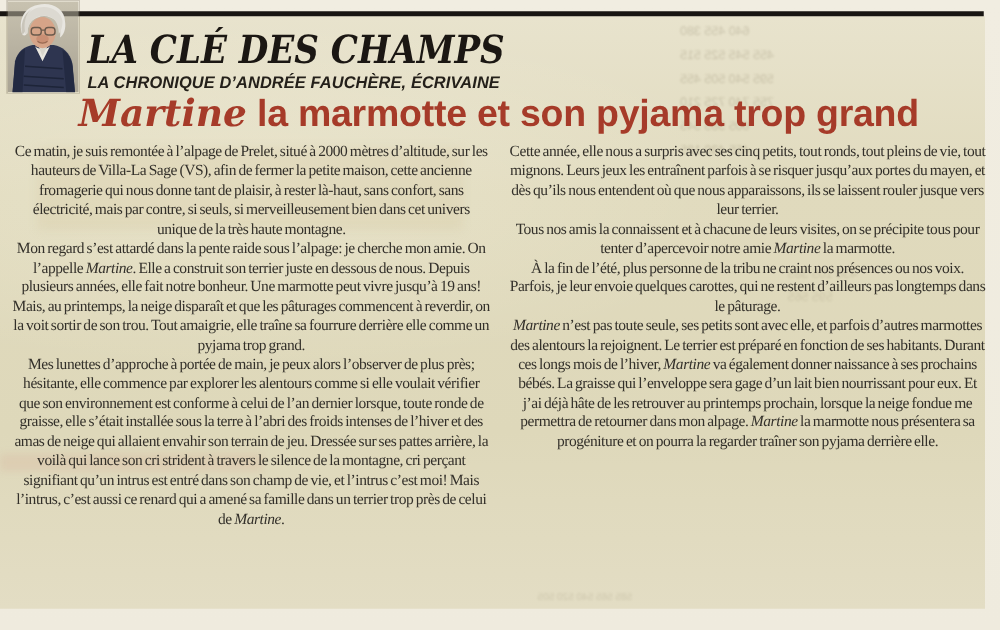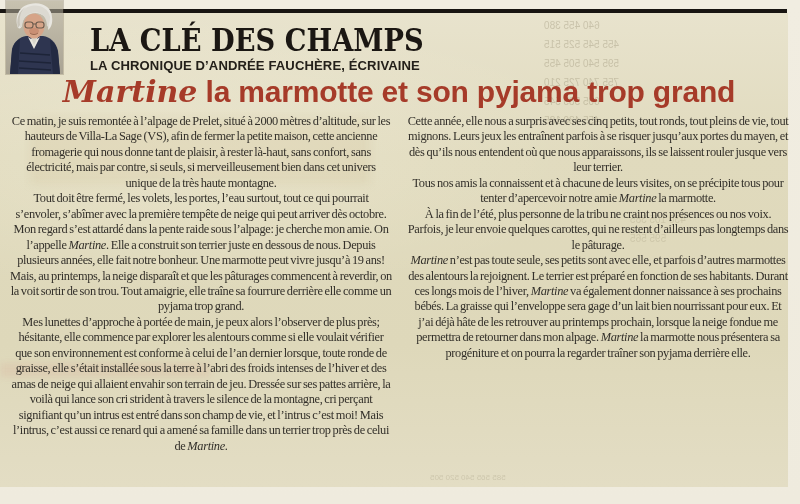--- a/index.html
+++ b/index.html
@@ -32,21 +32,21 @@
     position:absolute;left:0;top:9px;width:787px;height:4px;
     background:#181512;
   }
   
   .portrait{
     position:absolute;left:6px;top:1px;width:57px;height:73px;
     overflow:hidden;box-shadow:0 0 0 1px rgba(90,80,60,0.25);
   }
   .portrait svg{display:block;width:100%;height:100%;}
   
-  .header-text{position:absolute;left:90px;top:24px;}
+  .header-text{position:absolute;left:70px;top:24px;font-style:italic;}
   .rubric-title{
     font-family:"DejaVu Serif", serif;
     font-weight:700;font-size:31px;line-height:33px;
     color:var(--rubric,#1b1713);
     letter-spacing:0px;white-space:nowrap;
     transform:scaleX(0.88);transform-origin:left center;
   }
   .rubric-subtitle{
     font-family:"Liberation Sans", sans-serif;
     font-weight:700;font-size:13.5px;line-height:15px;
@@ -161,21 +161,20 @@
   <div class="header-text">
     <div class="rubric-title">LA CLÉ DES CHAMPS</div>
     <div class="rubric-subtitle">LA CHRONIQUE D’ANDRÉE FAUCHÈRE, ÉCRIVAINE</div>
   </div>
 
   <h1 class="headline"><em>Martine</em><span> la marmotte et son pyjama trop grand</span></h1>
 
   <div class="article">
     <div class="column">
         <p><span>Ce matin, je suis remontée à l’alpage de Prelet, situé à 2000 mètres d’altitude, sur les hauteurs de Villa-La Sage (VS), afin de fermer la petite maison, cette ancienne fromagerie qui nous donne tant de plaisir, à rester là-haut, sans confort, sans électricité, mais par contre, si seuls, si merveilleusement bien dans cet univers unique de la très haute montagne.</span></p>
-        <p><span>Tout doit être fermé, les volets, les portes, l’eau surtout, tout ce qui pourrait s’envoler, s’abîmer avec la première tempête de neige qui peut arriver dès octobre.</span></p>
         <p><span>Mon regard s’est attardé dans la pente raide sous l’alpage: je cherche mon amie. On l’appelle </span><span class="it">Martine</span><span>. Elle a construit son terrier juste en dessous de nous. Depuis plusieurs années, elle fait notre bonheur. Une marmotte peut vivre jusqu’à 19 ans!</span></p>
         <p><span>Mais, au printemps, la neige disparaît et que les pâturages commencent à reverdir, on la voit sortir de son trou. Tout amaigrie, elle traîne sa fourrure derrière elle comme un pyjama trop grand.</span></p>
         <p><span>Mes lunettes d’approche à portée de main, je peux alors l’observer de plus près; hésitante, elle commence par explorer les alentours comme si elle voulait vérifier que son environnement est conforme à celui de l’an dernier lorsque, toute ronde de graisse, elle s’était installée sous la terre à l’abri des froids intenses de l’hiver et des amas de neige qui allaient envahir son terrain de jeu. Dressée sur ses pattes arrière, la voilà qui lance son cri strident à travers le silence de la montagne, cri perçant signifiant qu’un intrus est entré dans son champ de vie, et l’intrus c’est moi! Mais l’intrus, c’est aussi ce renard qui a amené sa famille dans un terrier trop près de celui de </span><span class="it">Martine</span><span>.</span></p>
       </div>
     <div class="column">
         <p><span>Cette année, elle nous a surpris avec ses cinq petits, tout ronds, tout pleins de vie, tout mignons. Leurs jeux les entraînent parfois à se risquer jusqu’aux portes du mayen, et dès qu’ils nous entendent où que nous apparaissons, ils se laissent rouler jusque vers leur terrier.</span></p>
         <p><span>Tous nos amis la connaissent et à chacune de leurs visites, on se précipite tous pour tenter d’apercevoir notre amie </span><span class="it">Martine</span><span> la marmotte.</span></p>
         <p><span>À la fin de l’été, plus personne de la tribu ne craint nos présences ou nos voix. Parfois, je leur envoie quelques carottes, qui ne restent d’ailleurs pas longtemps dans le pâturage.</span></p>
         <p><span class="it">Martine</span><span> n’est pas toute seule, ses petits sont avec elle, et parfois d’autres marmottes des alentours la rejoignent. Le terrier est préparé en fonction de ses habitants. Durant ces longs mois de l’hiver, </span><span class="it">Martine</span><span> va également donner naissance à ses prochains bébés. La graisse qui l’enveloppe sera gage d’un lait bien nourrissant pour eux. Et j’ai déjà hâte de les retrouver au printemps prochain, lorsque la neige fondue me permettra de retourner dans mon alpage. </span><span class="it">Martine</span><span> la marmotte nous présentera sa progéniture et on pourra la regarder traîner son pyjama derrière elle.</span></p>
       </div>

